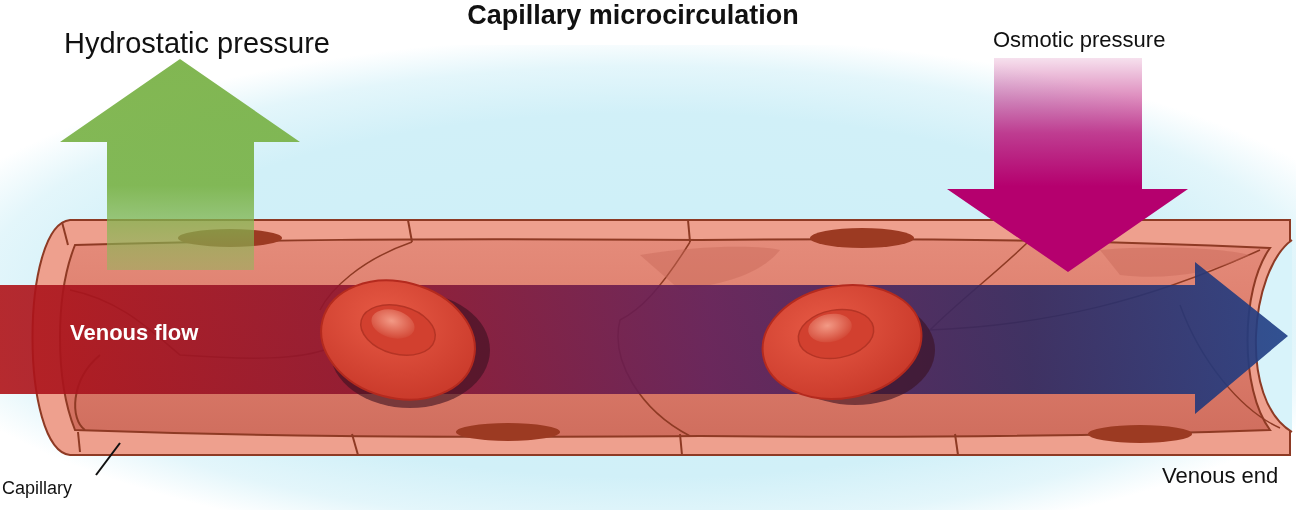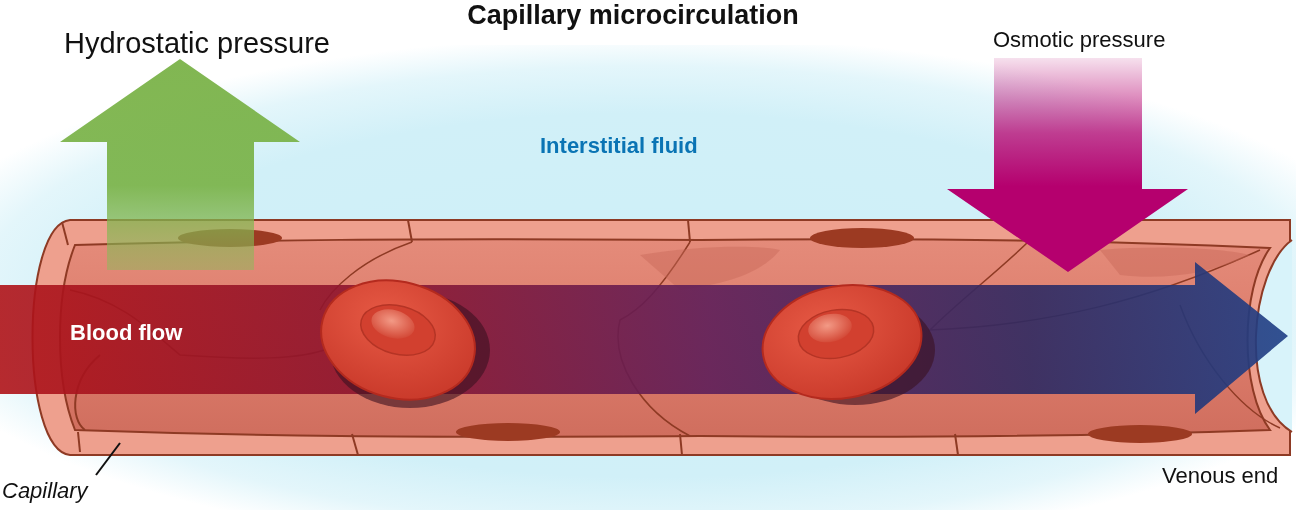--- a/index.html
+++ b/index.html
@@ -9,21 +9,21 @@
     position: absolute; left: 0; top: 45px; width: 1296px; height: 465px;
     background: radial-gradient(ellipse 760px 260px at 648px 250px, #cdf0f8 0%, #d1f0f8 70%, rgba(209,240,248,0.6) 88%, rgba(255,255,255,0) 100%);
   }
   svg.art { position: absolute; left: 0; top: 0; }
   .lbl { position: absolute; white-space: nowrap; color: #111; }
   .title { left: 0; width: 1266px; top: 0px; text-align: center; font-size: 27px; font-weight: bold; color: #111; }
   .hydro { left: 64px; top: 27px; font-size: 29px; }
   .osmo { left: 969px; top: 27px; font-size: 22px; margin-left: 24px; }
   .fluid { left: 540px; top: 133px; font-size: 22px; font-weight: bold; color: #0a74b4; }
   .flow { left: 70px; top: 320px; font-size: 22px; font-weight: bold; color: #ffffff; }
-  .cap { left: 2px; top: 478px; font-size: 22px; font-style: italic; }
+  .cap { left: 2px; top: 478px; font-size: 18px; }
   .venous { left: 1162px; top: 463px; font-size: 22px; }
 </style>
 </head>
 <body>
 
 <div class="stage">
   <div class="fluid-bg"></div>
 
   <svg class="art" width="1296" height="510" viewBox="0 0 1296 510">
     <defs>
@@ -118,17 +118,16 @@
     <g>
       <path d="M994,58 L1142,58 L1142,189 L1188,189 L1068,272 L947,189 L994,189 Z" fill="url(#magentaGrad)"></path>
     </g>
 
     <line x1="120" y1="443" x2="96" y2="475" stroke="#111" stroke-width="2"></line>
   </svg>
 
   <div class="lbl title">Capillary microcirculation</div>
   <div class="lbl hydro">Hydrostatic pressure</div>
   <div class="lbl osmo">Osmotic pressure</div>
-  <div class="lbl fluid">Interstitial fluid</div>
-  <div class="lbl flow">Blood flow</div>
+  <div class="lbl flow">Venous flow</div>
   <div class="lbl cap">Capillary</div>
   <div class="lbl venous">Venous end</div>
 </div>
 
 </body></html>

